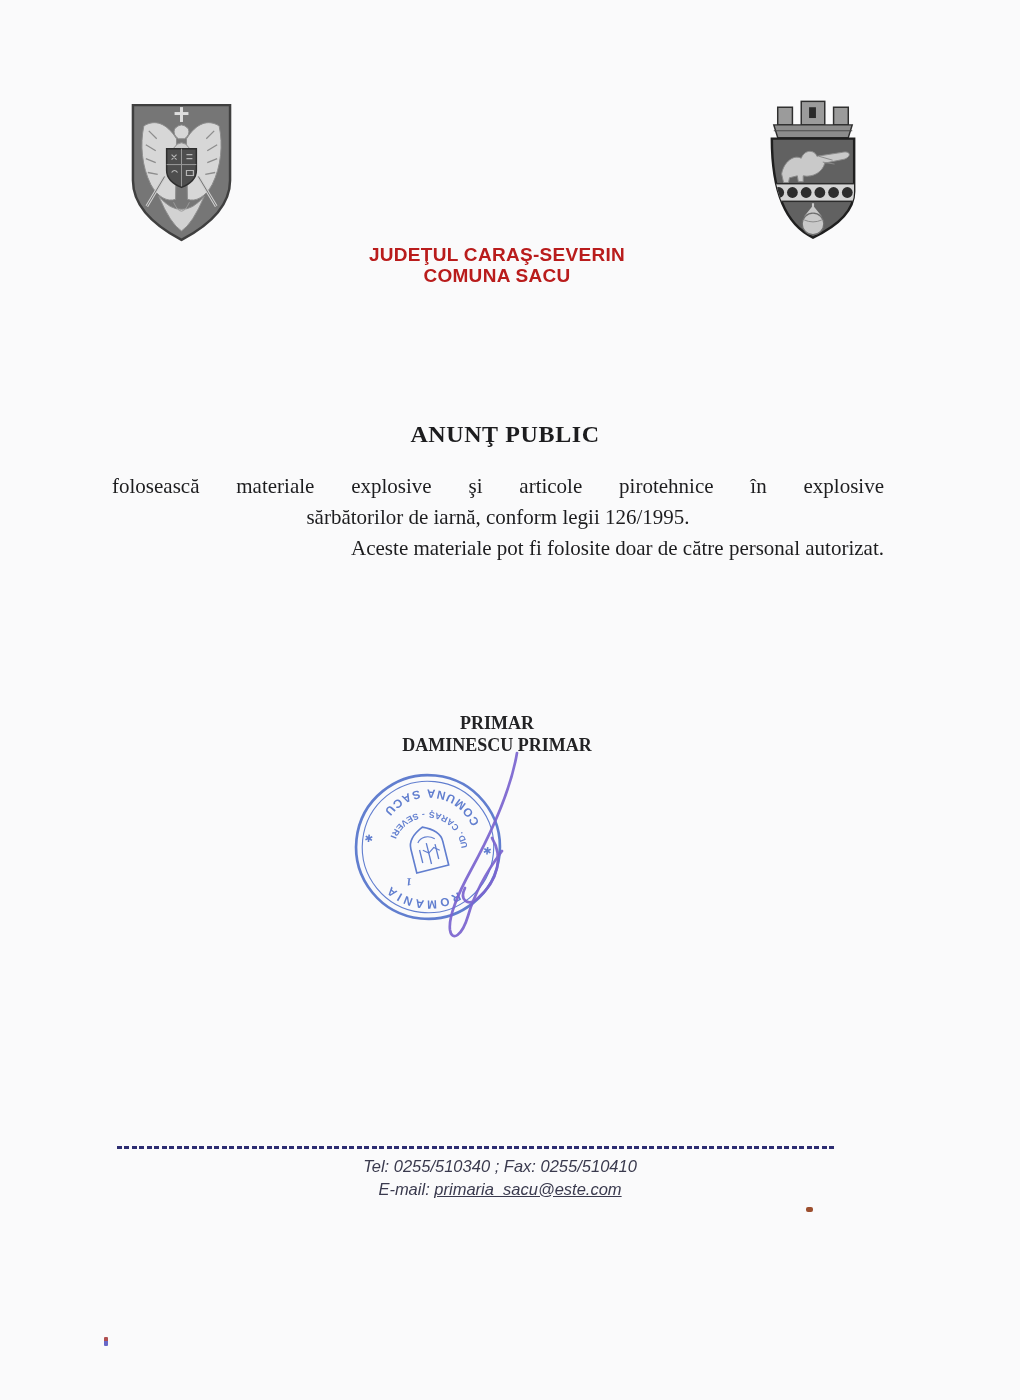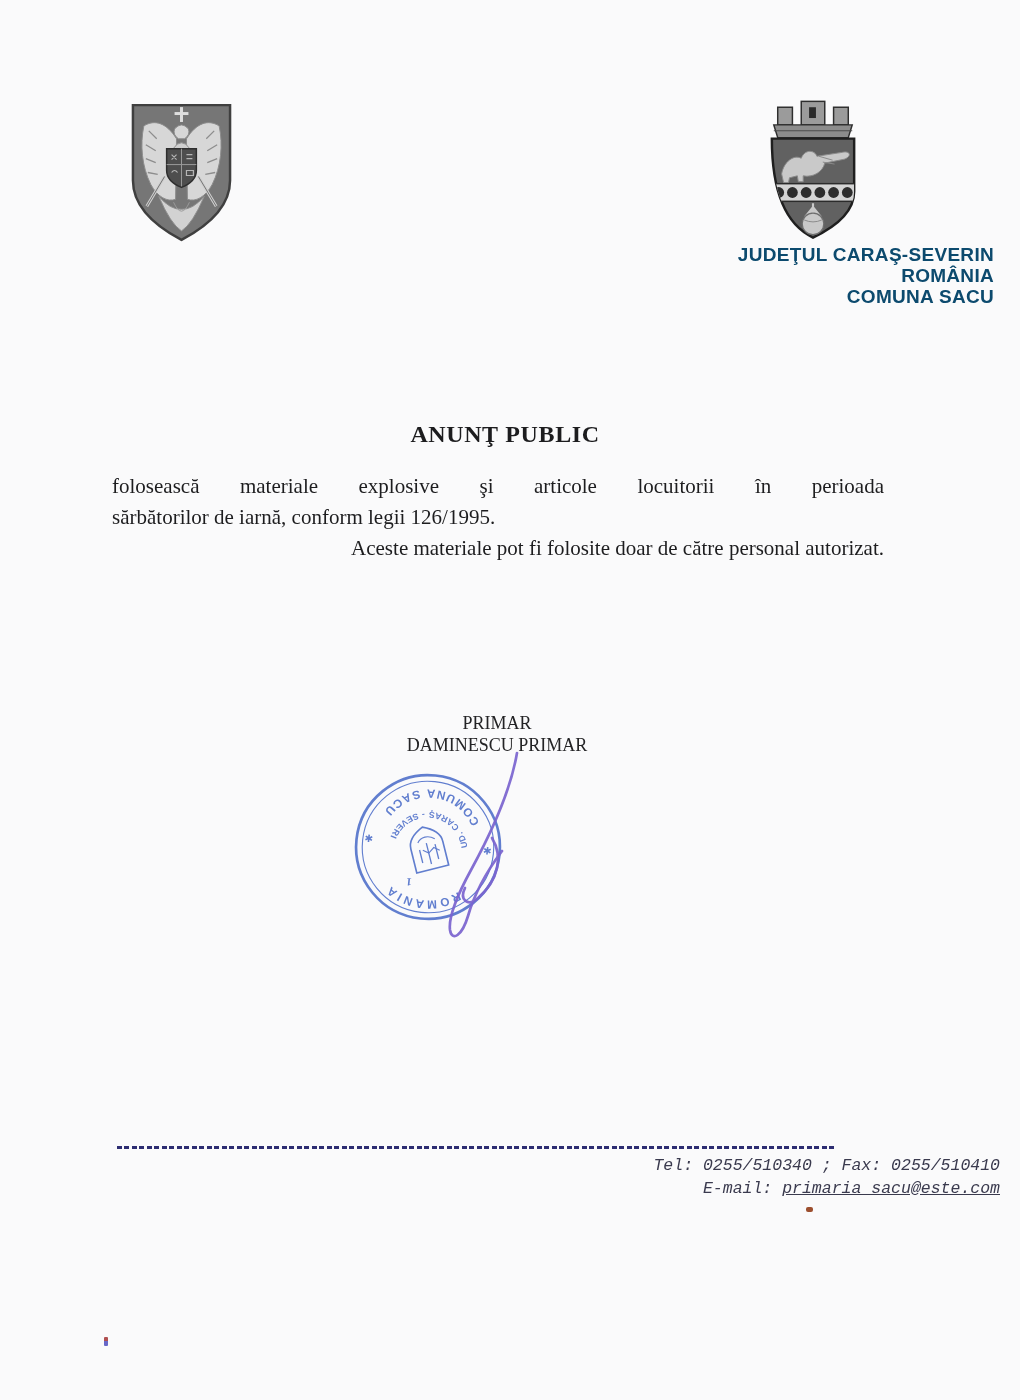--- a/index.html
+++ b/index.html
@@ -6,54 +6,54 @@
   .page{
     position:relative; width:1020px; height:1400px;
     background:#fafafb; overflow:hidden;
     font-family:"Liberation Serif", serif; color:#222;
   }
   
   .coa{position:absolute;}
   .coa-left{left:127px; top:99px; width:109px; height:147px;}
   .coa-right{left:764px; top:92px; width:98px; height:152px;}
   .header{
-    position:absolute; top:244px; left:0; width:994px; text-align:right;
+    position:absolute; top:244px; left:0; width:994px; text-align:center;
     font-family:"Liberation Sans", sans-serif; font-weight:bold;
-    font-size:19px; line-height:21px; color:#0c4a6e; letter-spacing:.3px;
+    font-size:19px; line-height:21px; color:#b91c1c; letter-spacing:.3px;
   }
   
   .title{
     position:absolute; top:421px; left:0; width:1010px; text-align:center;
     font-size:24px; font-weight:bold; letter-spacing:.6px; color:#1c1c1e;
   }
   
   .body-text{
     position:absolute; top:471px; left:112px; width:772px;
     font-size:21px; line-height:31px; color:#1d1d1f;
   }
   .jline{text-align:justify; text-align-last:justify;}
   .jline.first{text-indent:22px;}
-  .lline{text-align:left;}
+  .lline{text-align:center;}
   .p2{text-indent:30px; text-align:right;}
   
   .signatory{
     position:absolute; top:712px; left:0; width:994px; text-align:center;
-    font-weight:normal; font-size:18px; line-height:22px; color:#232325;
+    font-weight:bold; font-size:18px; line-height:22px; color:#232325;
   }
   
   .stamp{position:absolute; left:352px; top:771px; width:152px; height:152px; opacity:.88;}
   .signature{position:absolute; left:398px; top:720px; width:180px; height:240px;}
   
   .divider{
     position:absolute; top:1146px; left:117px; width:717px; height:3px;
     background:repeating-linear-gradient(90deg,#2d2d72 0 5px, rgba(0,0,0,0) 5px 7.5px);
   }
   .footer{
-    position:absolute; top:1155px; left:0; width:1000px; text-align:right;
-    font-family:Liberation Mono, monospace; font-style:italic;
+    position:absolute; top:1155px; left:0; width:1000px; text-align:center;
+    font-family:Liberation Sans, sans-serif; font-style:italic;
     font-size:16.5px; line-height:22.5px; color:#3a3a4e;
   }
   .footer .u{text-decoration:underline;}
   .speck-red{position:absolute; left:806px; top:1207px; width:7px; height:5px; background:#9c4f2f; border-radius:2px;}
   .speck-pen{position:absolute; left:104px; top:1337px; width:4px; height:9px;
     background:linear-gradient(#b05050 0 40%, #6868c8 40% 100%); border-radius:1px;}
 </style>
 </head>
 <body>
 
@@ -112,28 +112,27 @@
       <circle cx="85" cy="101" r="5.5" fill="#2d2d2d"></circle>
 
       <path d="M50,116 L42,126 M50,116 L46,125 M50,116 L50,124 M50,116 L54,125 M50,116 L58,126 M50,116 L50,112" stroke="#c9c9c9" stroke-width="2.2" fill="none"></path>
       <ellipse cx="50" cy="133" rx="11" ry="11" fill="#c9c9c9" stroke="#6e6e6e" stroke-width="1.2"></ellipse>
       <path d="M41,129 Q50,133 59,129" stroke="#8a8a8a" stroke-width="1" fill="none"></path>
     </g>
   </svg>
 
   <div class="header">
     <div>JUDEŢUL CARAŞ-SEVERIN</div>
-    <div>ROMÂNIA</div>
     <div>COMUNA SACU</div>
   </div>
 
   <div class="title">ANUNŢ PUBLIC</div>
 
   <div class="body-text">
-    <div class="jline">folosească materiale explosive şi articole locuitorii în perioada</div>
+    <div class="jline">folosească materiale explosive şi articole pirotehnice în explosive</div>
     <div class="lline">sărbătorilor de iarnă, conform legii 126/1995.</div>
     <div class="p2">Aceste materiale pot fi folosite doar de către personal autorizat.</div>
   </div>
 
   <div class="signatory">
     <div>PRIMAR</div>
     <div>DAMINESCU PRIMAR</div>
   </div>
 
   <svg class="stamp" viewBox="0 0 148 148">

